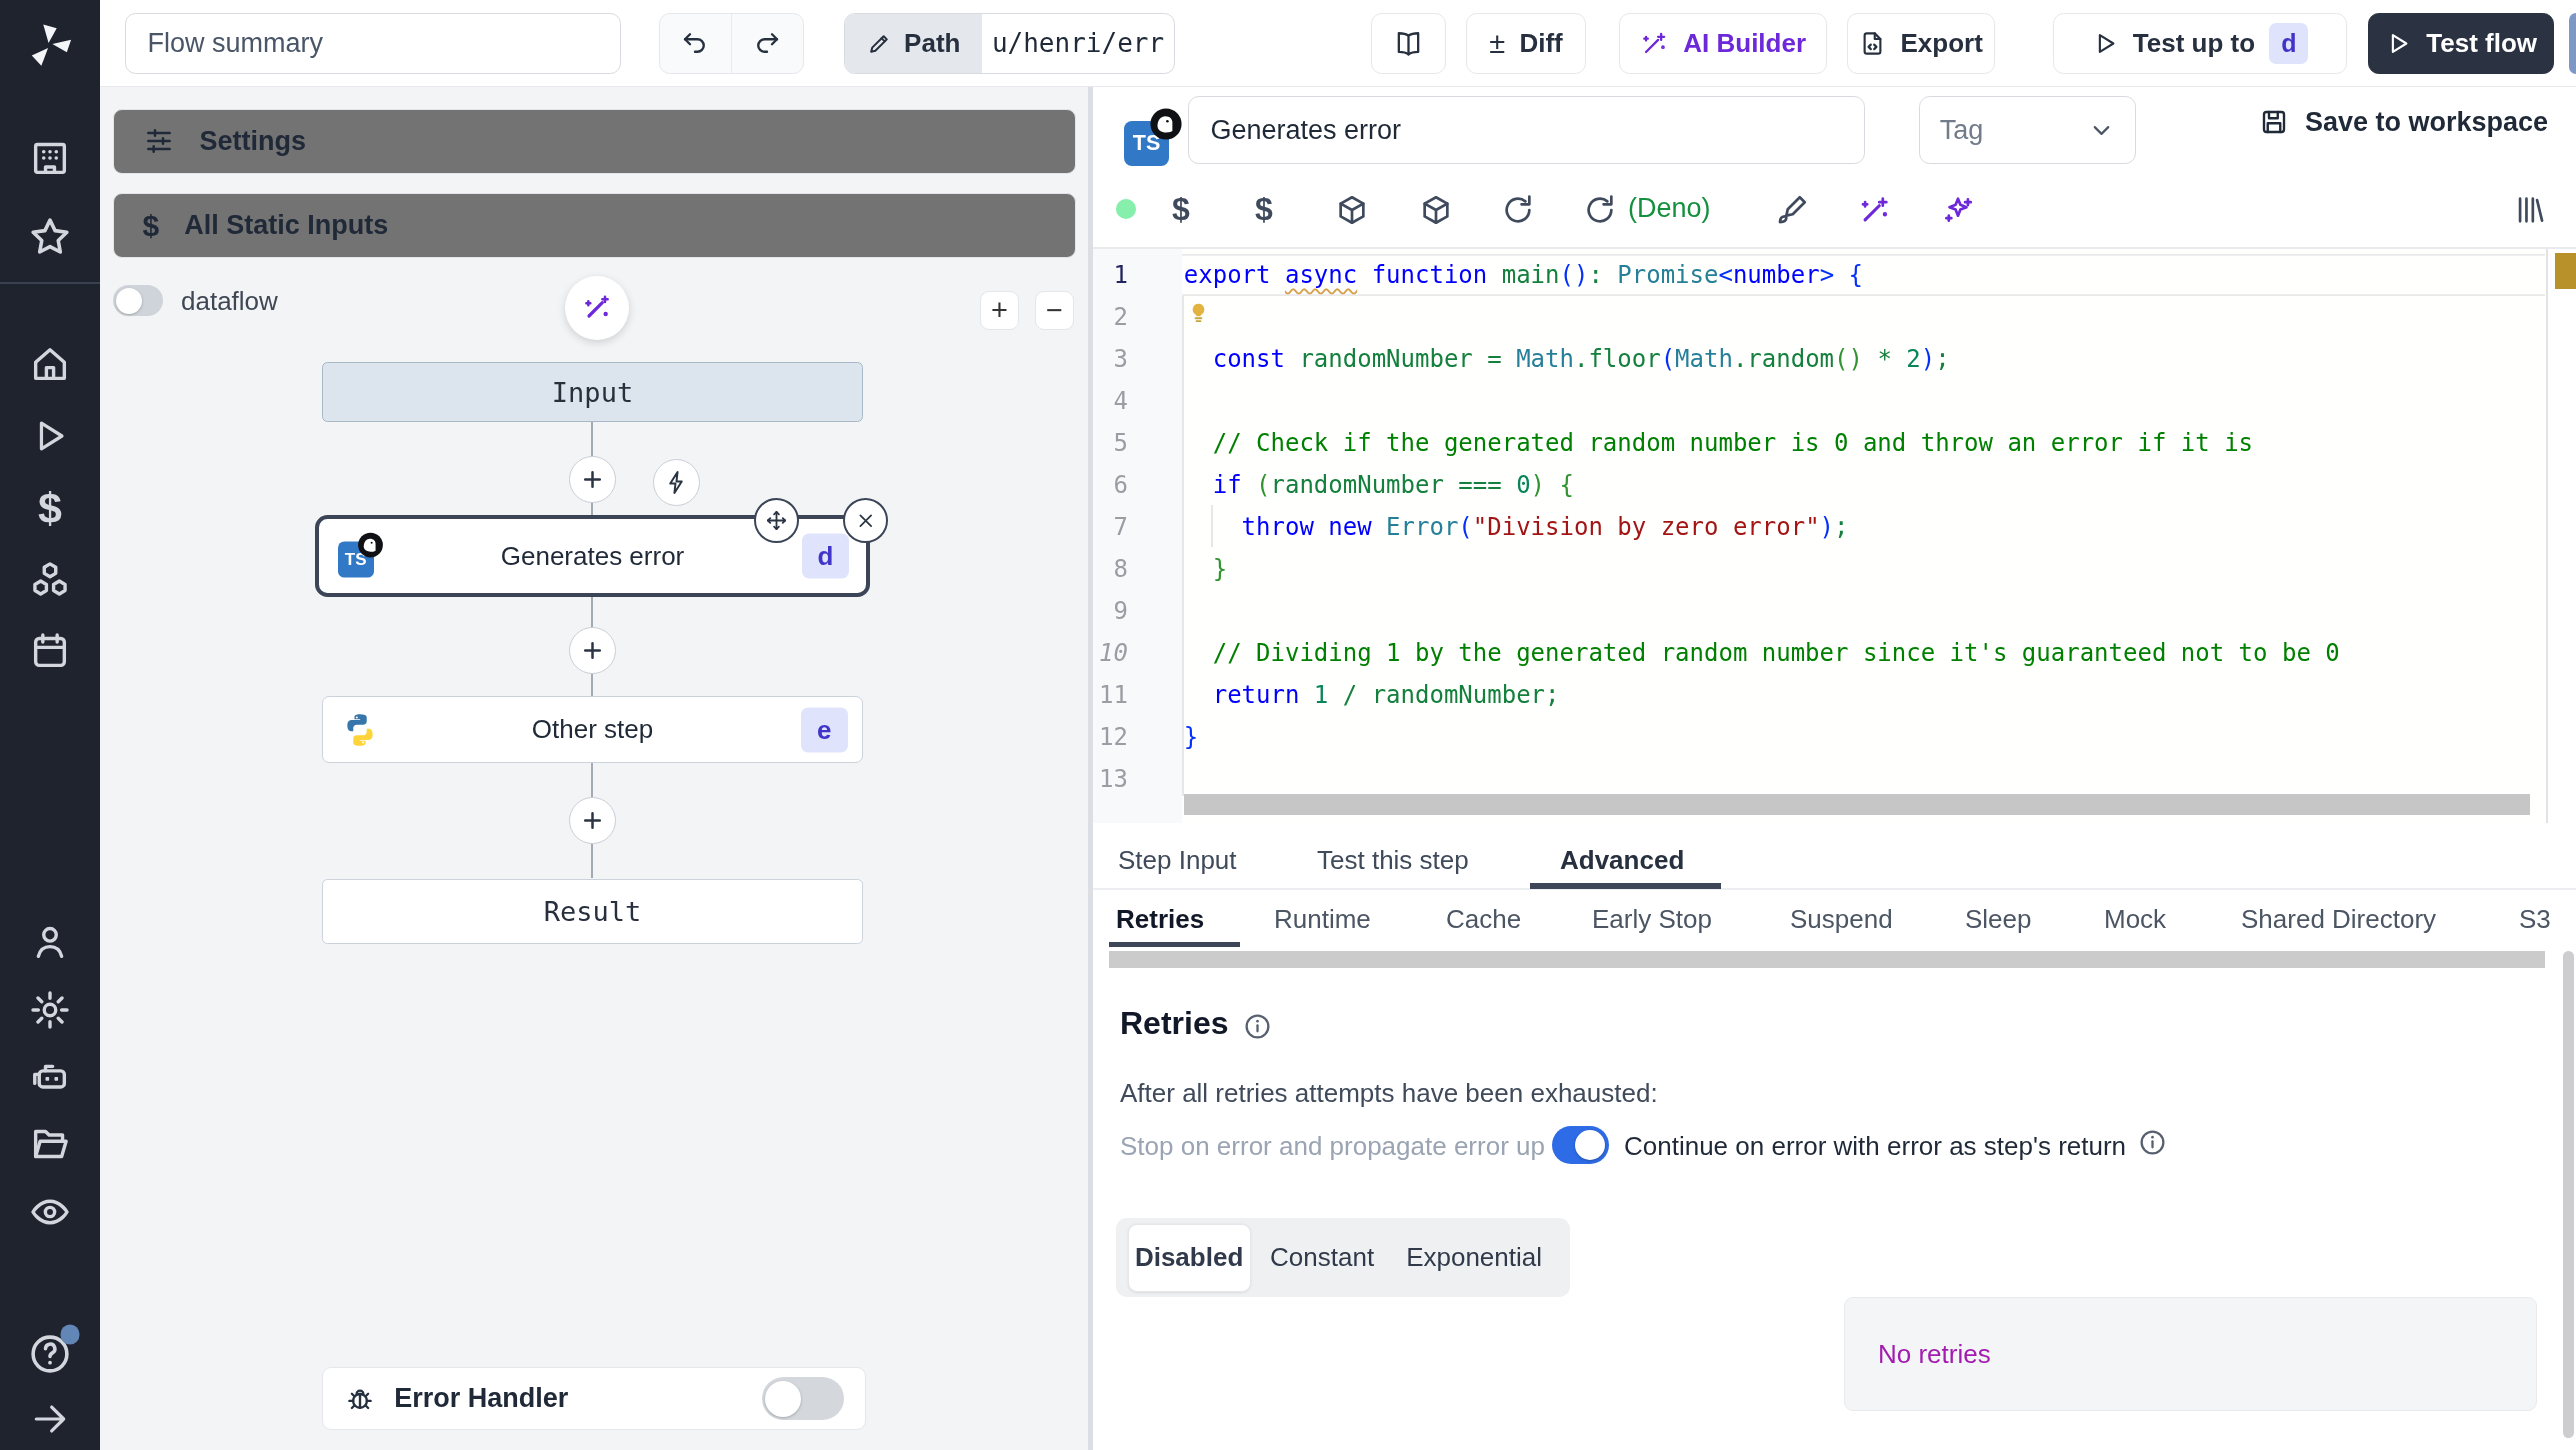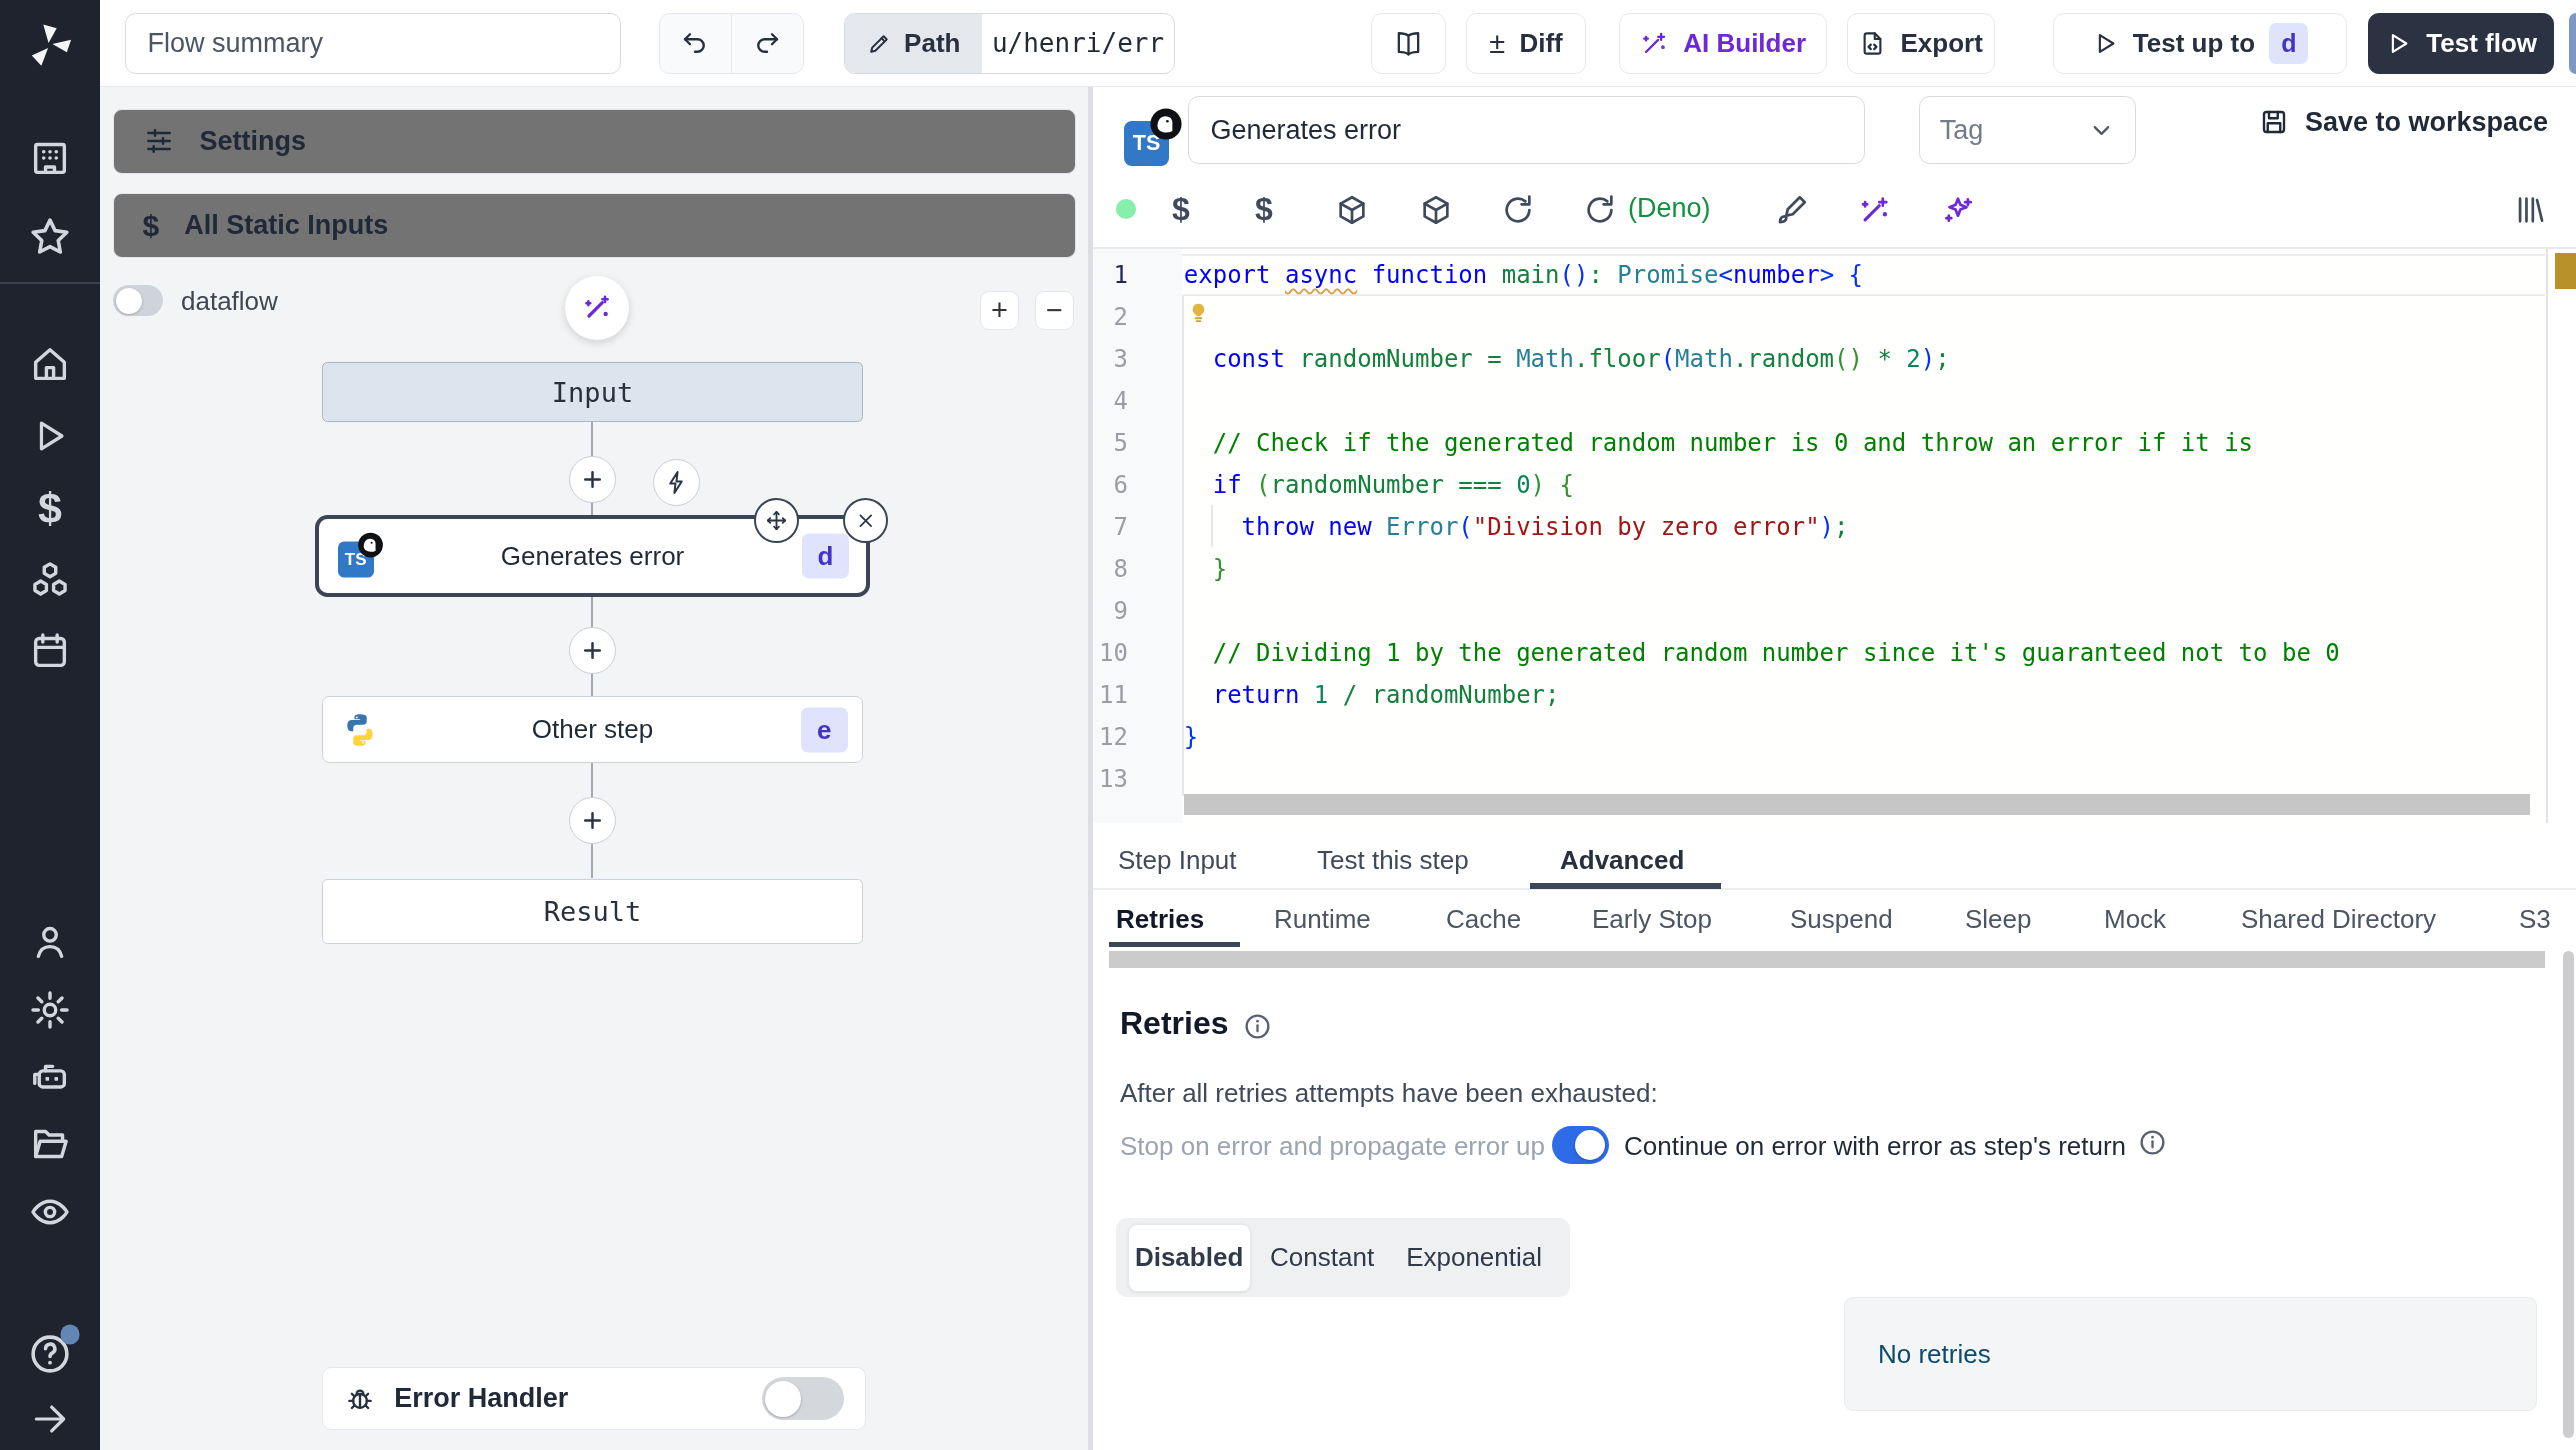--- a/index.html
+++ b/index.html
@@ -449,21 +449,21 @@
     <div id="gutter">
         <div class="lnrow cur" style="top: 4.5px;">1</div>
         <div class="lnrow" style="top: 47px;">2</div>
         <div class="lnrow" style="top: 89px;">3</div>
         <div class="lnrow" style="top: 131px;">4</div>
         <div class="lnrow" style="top: 173px;">5</div>
         <div class="lnrow" style="top: 215px;">6</div>
         <div class="lnrow" style="top: 257px;">7</div>
         <div class="lnrow" style="top: 299px;">8</div>
         <div class="lnrow" style="top: 341px;">9</div>
-        <div class="lnrow" style="top: 383px;">10</div>
+        <div class="lnrow" style="top: 383px; font-style: italic;">10</div>
         <div class="lnrow" style="top: 425px;">11</div>
         <div class="lnrow" style="top: 467px;">12</div>
         <div class="lnrow" style="top: 509px;">13</div>
       </div>
     <div id="codearea">
       <div class="abs" style="left:0;top:46px;width:1.8px;height:501px;background:#e7e7e7"></div>
       <div class="abs" style="left:29px;top:256px;width:1.8px;height:42px;background:#e7e7e7"></div>
       <svg width="23" height="27" viewBox="0 0 24 24" class="abs" style="left:5.4px;top:50px">
           <path d="M9 18h6M10 21h4" stroke="#caa53d" stroke-width="2" fill="none" stroke-linecap="round"></path>
           <path d="M12 3a6 6 0 0 1 3.5 10.9c-.8.6-1.5 1.2-1.5 2.1h-4c0-.9-.7-1.5-1.5-2.1A6 6 0 0 1 12 3z" fill="#e3b33f" stroke="none"></path>
@@ -527,21 +527,21 @@
         </svg>
       </div>
 
     <div class="abs" style="left:23px;top:1131px;width:454px;height:79px;background:#eef0f2;border-radius:10.7px;display:flex;align-items:center">
       <div class="seg-label" style="margin-left:11.6px;width:123px;height:68px;background:#fff;border:0.9px solid #e5e7eb;border-radius:9px;display:flex;align-items:center;justify-content:center;box-shadow:0 0.9px 2.7px rgba(0,0,0,.08)">Disabled</div>
       <div class="seg-label" style="width:143px;text-align:center;font-weight:500">Constant</div>
       <div class="seg-label" style="width:161px;text-align:center;font-weight:500">Exponential</div>
     </div>
 
     <div class="abs" style="left:751px;top:1210px;width:693px;height:114px;background:#f4f5f6;border:1.8px solid #e8eaec;border-radius:9px;padding:21.5px 0 0 33px">
-      <div style="font-size:26px;color:#0c4a6e;margin-top:19.7px">No retries</div>
+      <div style="font-size:26px;color:#a21caf;margin-top:19.7px">No retries</div>
     </div>
 
     <div class="scrollbar" style="left:1470px;top:864px;width:10.7px;height:487px;background:#cdcdd0;border-radius:5.4px"></div>
   </div>
 
   <div class="abs" style="left:1089px;top:87px;width:3.6px;height:1364px;background:#dcdee3"></div>
 </div>
 
 
 </body></html>

